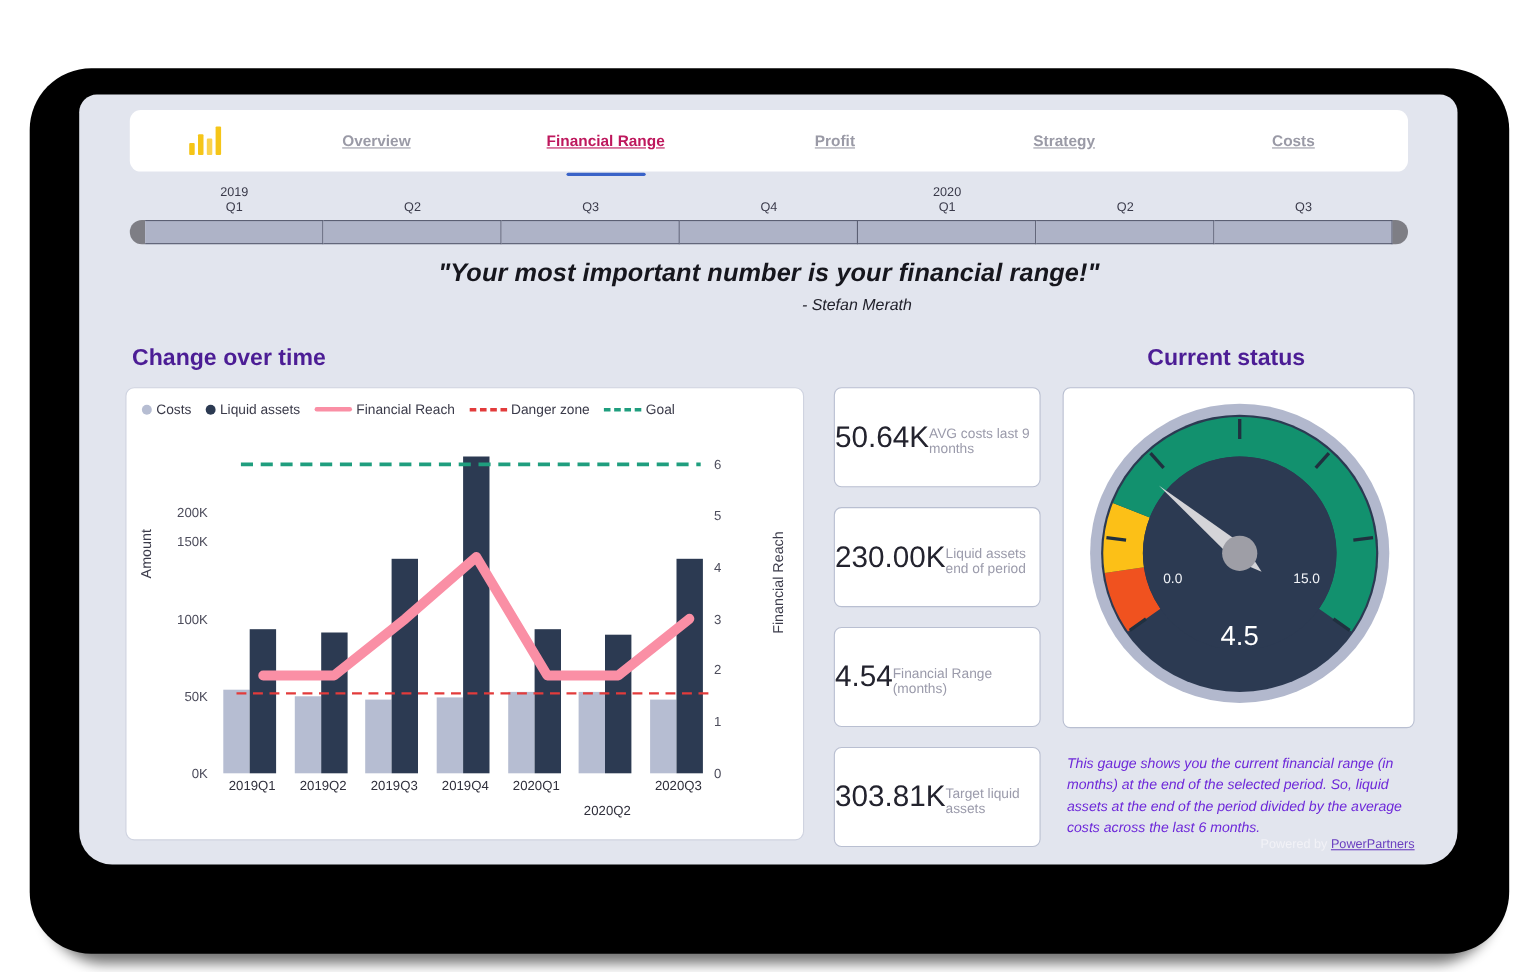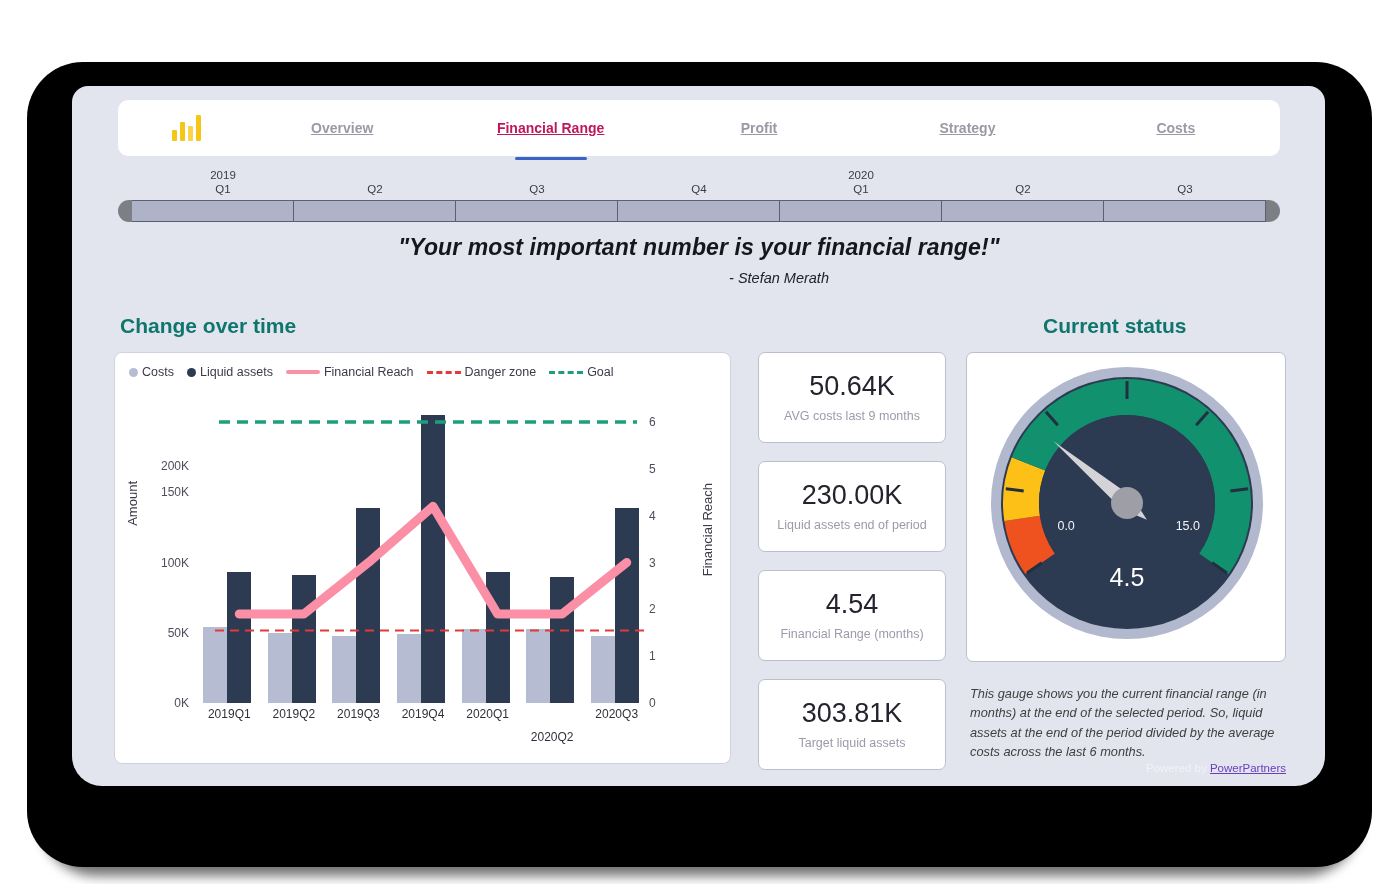--- a/index.html
+++ b/index.html
@@ -134,21 +134,21 @@
     color: #22222c;
     margin-top: 9px;
     padding-left: 160px;
   }
 
   
   .sect-title {
     position: absolute;
     font-size: 21px;
     font-weight: bold;
-    color: #0f766e;
+    color: #4c1d95;
   }
   #sect-left  { left: 48px;  top: 228px; }
   #sect-right { left: 971px; top: 228px; }
 
   
   .chart-card {
     position: absolute;
     left: 42px; top: 266px;
     width: 617px; height: 412px;
     background: #ffffff;
@@ -212,21 +212,21 @@
   }
   .ovl { position: absolute; left: 82px; top: 12px; width: 452px; height: 302px; pointer-events: none; }
 
   
   .kpi {
     position: absolute;
     width: 188px; height: 91px;
     background: #ffffff;
     border: 1px solid #b9bfd1;
     border-radius: 7px;
-    display: flex; flex-direction: column;
+    display: flex; flex-direction: row;
     align-items: center; justify-content: center;
   }
   .kpi .val { font-size: 27px; color: #23232e; line-height: 1.1; }
   .kpi .lbl { font-size: 12.5px; color: #9b9bab; margin-top: 7px; }
   #kpi0 { left: 686px; top: 266px; }
   #kpi1 { left: 686px; top: 375px; }
   #kpi2 { left: 686px; top: 484px; }
   #kpi3 { left: 686px; top: 593px; }
 
   
@@ -237,21 +237,21 @@
     background: #ffffff;
     border: 1px solid #b9bfd1;
     border-radius: 7px;
   }
   .gauge-note {
     position: absolute;
     left: 898px; top: 598px;
     width: 312px;
     font-size: 12.8px;
     font-style: italic;
-    color: #404040;
+    color: #6d28d9;
     line-height: 1.52;
   }
   .powered {
     position: absolute;
     left: 894px; top: 676px;
     width: 320px;
     text-align: right;
     font-size: 11.5px;
     color: #f2f2f7;
   }
@@ -290,21 +290,21 @@
             <span>Strategy</span>
           </div>
           <div class="nav-item">
             <span>Costs</span>
           </div>
         </div>
     </div>
 
     <div class="slicer">
       <div class="slicer-labels" id="slicer-labels">
-          <div class="slicer-tick" style="left: 24px; width: 162px; top: 4px;"><span class="yr">2019</span><span>Q1</span></div>
+          <div class="slicer-tick" style="left: 14px; width: 162px; top: 4px;"><span class="yr">2019</span><span>Q1</span></div>
           <div class="slicer-tick" style="left: 176px; width: 162px; top: 4px;"><span class="yr">&nbsp;</span><span>Q2</span></div>
           <div class="slicer-tick" style="left: 338px; width: 162px; top: 4px;"><span class="yr">&nbsp;</span><span>Q3</span></div>
           <div class="slicer-tick" style="left: 500px; width: 162px; top: 4px;"><span class="yr">&nbsp;</span><span>Q4</span></div>
           <div class="slicer-tick" style="left: 662px; width: 162px; top: 4px;"><span class="yr">2020</span><span>Q1</span></div>
           <div class="slicer-tick" style="left: 824px; width: 162px; top: 4px;"><span class="yr">&nbsp;</span><span>Q2</span></div>
           <div class="slicer-tick" style="left: 986px; width: 162px; top: 4px;"><span class="yr">&nbsp;</span><span>Q3</span></div>
         </div>
       <div class="slicer-track">
         <div class="slicer-cap left"></div>
         <div class="slicer-seg"></div>

